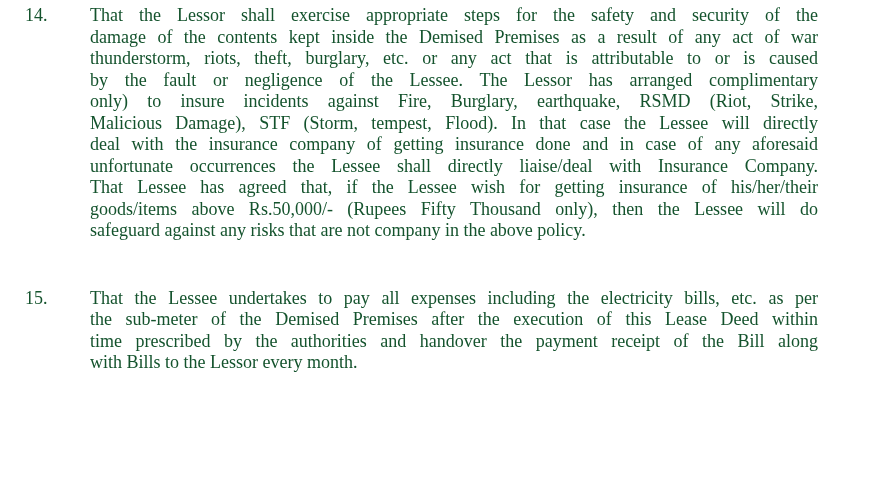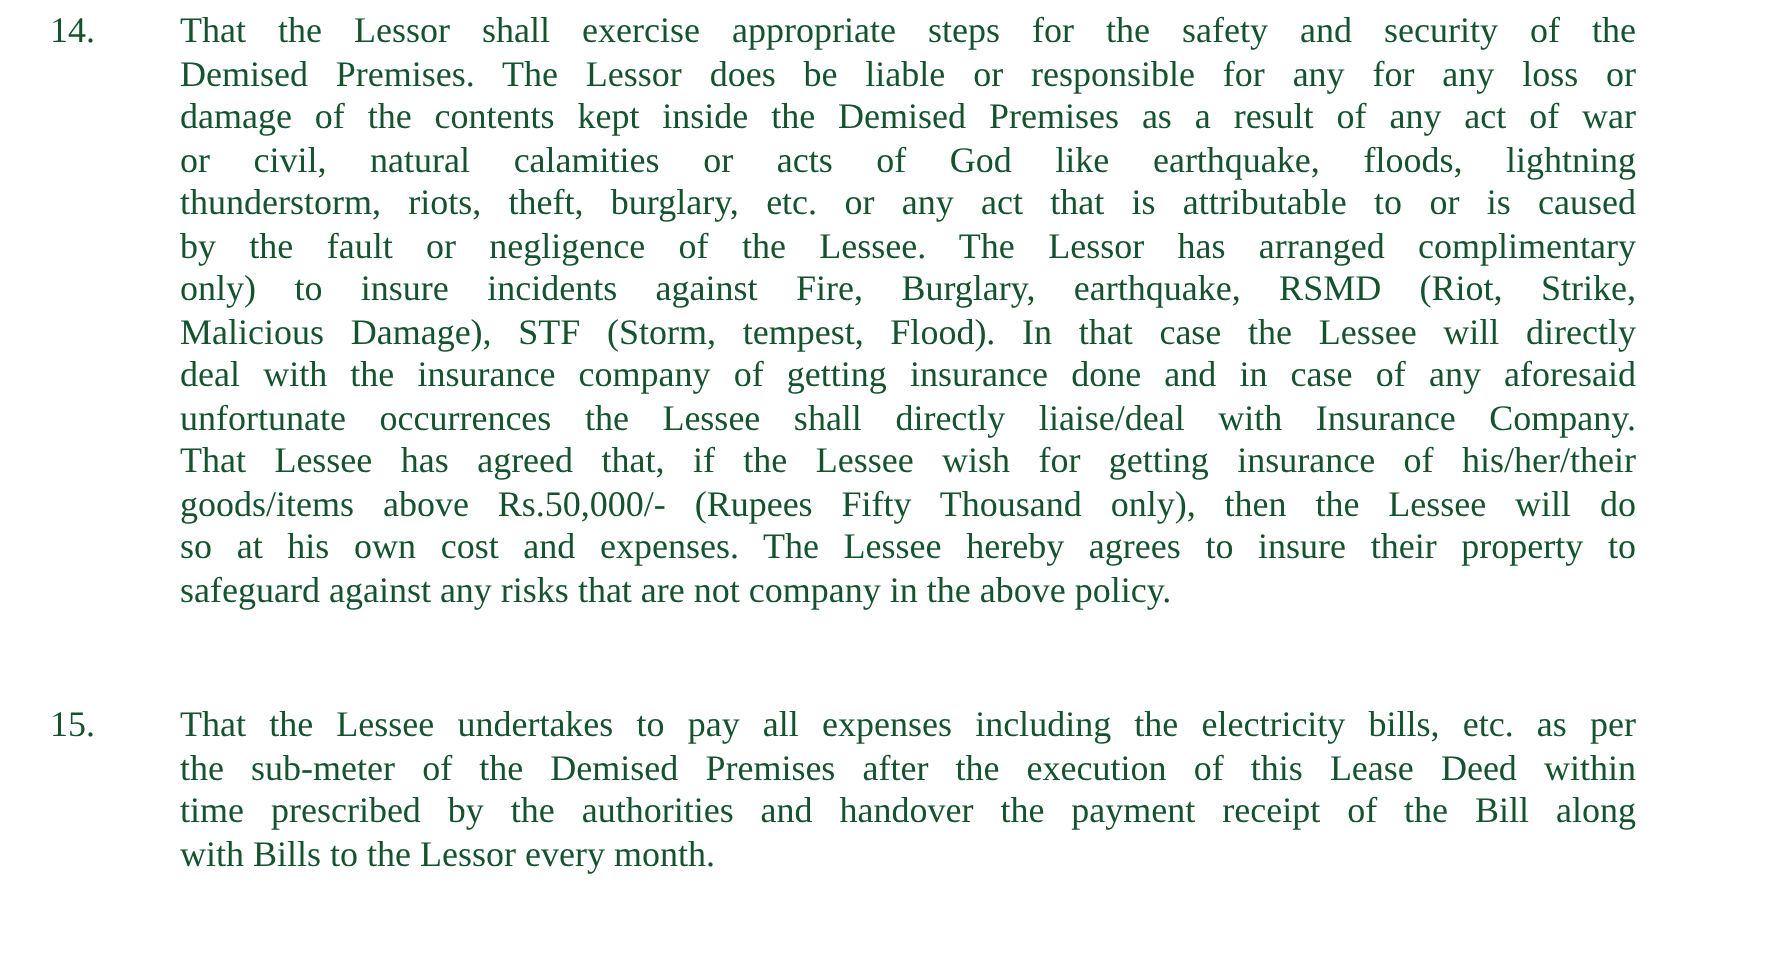--- a/index.html
+++ b/index.html
@@ -44,32 +44,29 @@
 </style>
 </head>
 <body>
 
 <div class="doc">
 
   <div class="clause">
     <div class="clause-number">14.</div>
     <div class="clause-body">
       <div class="line">That the Lessor shall exercise appropriate steps for the safety and security of the</div>
-      <div class="line">Demised Premises. The Lessor does be liable or responsible for any for any loss or</div>
       <div class="line">damage of the contents kept inside the Demised Premises as a result of any act of war</div>
-      <div class="line">or civil, natural calamities or acts of God like earthquake, floods, lightning</div>
       <div class="line">thunderstorm, riots, theft, burglary, etc. or any act that is attributable to or is caused</div>
       <div class="line">by the fault or negligence of the Lessee. The Lessor has arranged complimentary</div>
       <div class="line">only) to insure incidents against Fire, Burglary, earthquake, RSMD (Riot, Strike,</div>
       <div class="line">Malicious Damage), STF (Storm, tempest, Flood).  In that case the Lessee will directly</div>
       <div class="line">deal with the insurance company of getting insurance done and in case of any aforesaid</div>
       <div class="line">unfortunate occurrences the Lessee shall directly liaise/deal with Insurance Company.</div>
       <div class="line">That Lessee has agreed that, if the Lessee wish for getting insurance of his/her/their</div>
       <div class="line">goods/items above Rs.50,000/- (Rupees Fifty Thousand only), then the Lessee will do</div>
-      <div class="line">so at his own cost and expenses.  The Lessee hereby agrees to insure their property to</div>
       <div class="line last">safeguard against any risks that are not company in the above policy.</div>
     </div>
   </div>
 
   <div class="clause">
     <div class="clause-number">15.</div>
     <div class="clause-body">
       <div class="line">That the Lessee undertakes to pay all expenses including the electricity bills, etc. as per</div>
       <div class="line">the sub-meter of the Demised Premises after the execution of this Lease Deed within</div>
       <div class="line">time prescribed by the authorities and handover the payment receipt of the Bill along</div>

